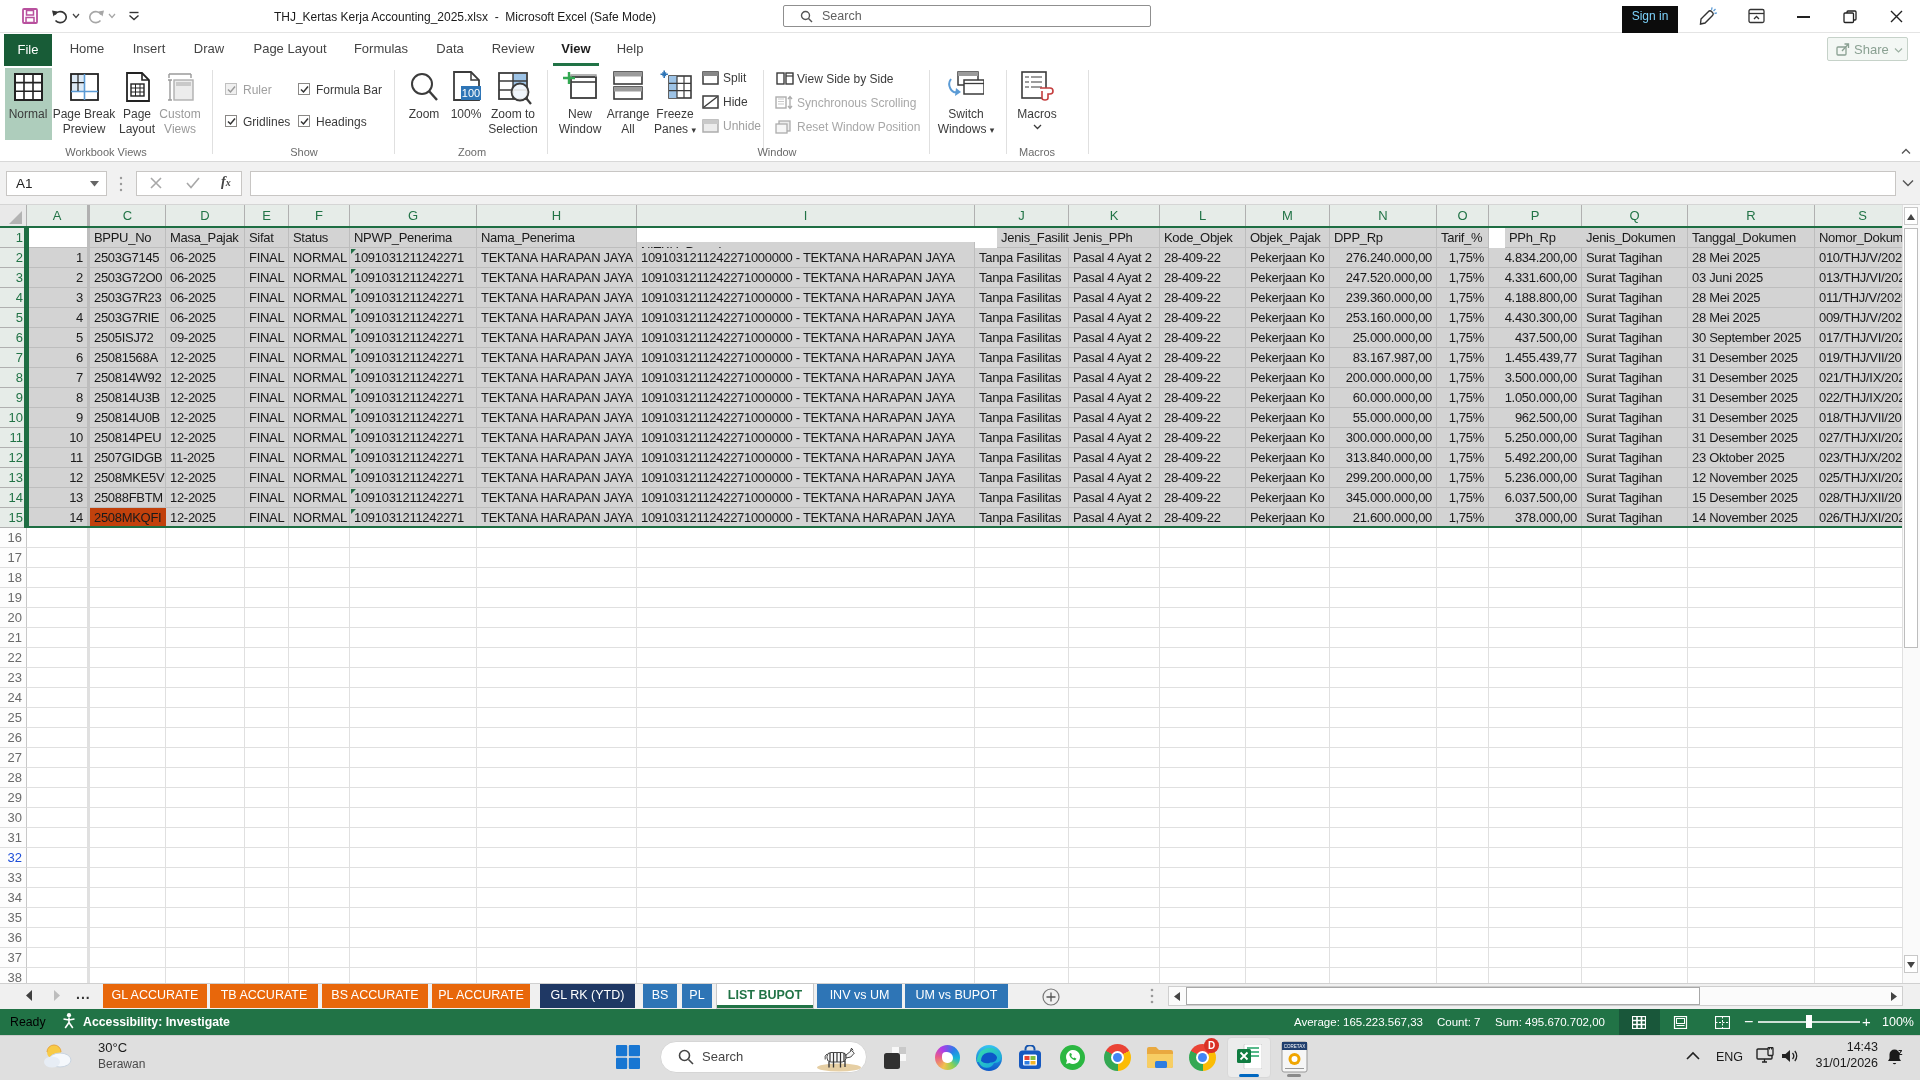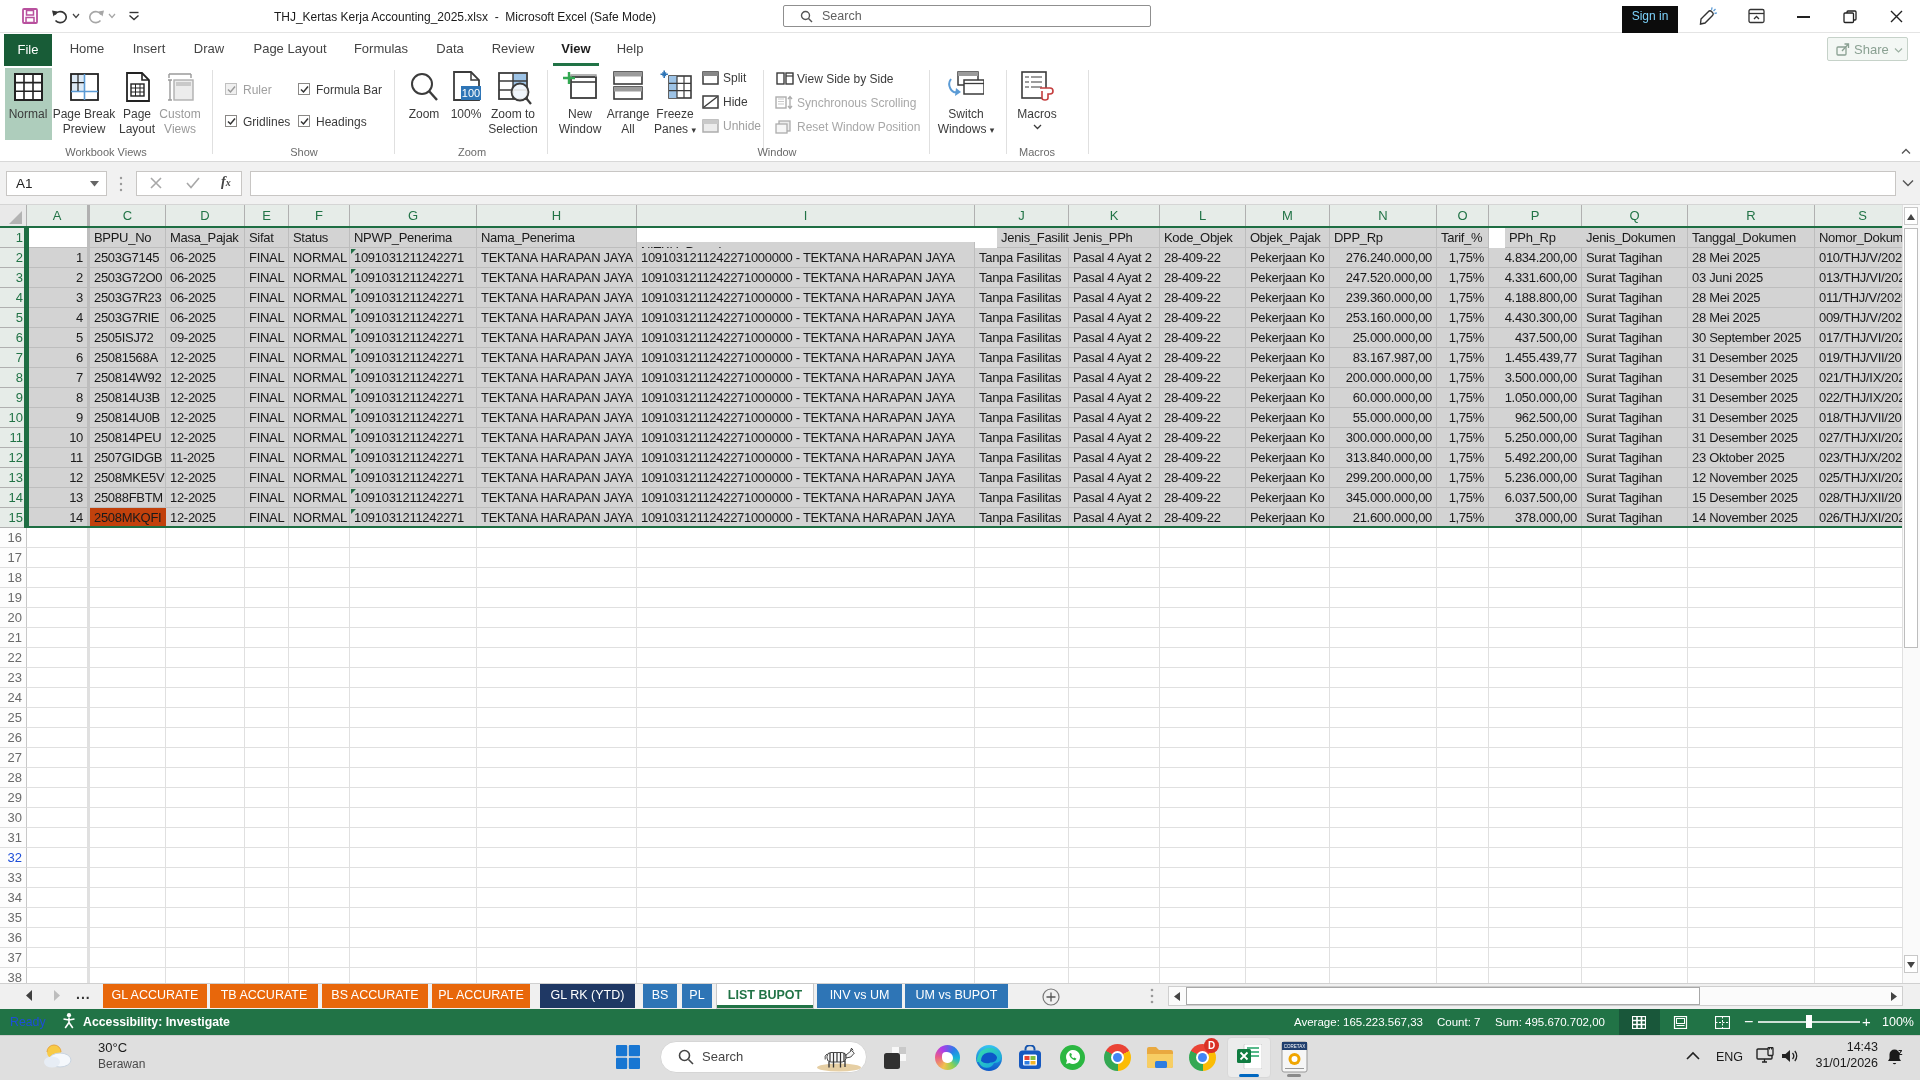--- a/index.html
+++ b/index.html
@@ -697,21 +697,21 @@
   </svg>
 <div style="position:absolute;left:1168px;top:986px;width:735px;height:20px;box-sizing:border-box;background:#fbfbfb;border:1px solid #cfcfcf;"></div>
 <svg style="position:absolute;left:1173px;top:991px;" width="8" height="11" viewBox="0 0 8 11">
     <polygon points="7,1 1,5.5 7,10" fill="#444"></polygon>
   </svg>
 <div style="position:absolute;left:1186px;top:987px;width:514px;height:18px;box-sizing:border-box;background:#fff;border:1px solid #a8a8a8;"></div>
 <svg style="position:absolute;left:1890px;top:991px;" width="8" height="11" viewBox="0 0 8 11">
     <polygon points="1,1 7,5.5 1,10" fill="#444"></polygon>
   </svg>
 <div style="position:absolute;left:0;top:1009px;width:1920px;height:26px;background:#217346;"></div>
-<div style="position:absolute;left:10px;top:1015px;font-size:12.3px;color:#1d4ed8;">Ready</div>
+<div style="position:absolute;left:10px;top:1015px;font-size:12.3px;color:#000000;">Ready</div>
 <svg style="position:absolute;left:60px;top:1012px;" width="18" height="18" viewBox="0 0 18 18">
     <circle cx="9" cy="3.2" r="2.1" fill="#fff"></circle>
     <path d="M9 5.5 v5 M3.5 7 L9 8 l5.5 -1 M9 10.5 l-3.8 5.5 M9 10.5 l3.8 5.5" stroke="#fff" stroke-width="1.6" fill="none"></path>
   </svg>
 <div style="position:absolute;left:83px;top:1015px;font-size:12.3px;color:#fff;font-weight:bold;">Accessibility: Investigate</div>
 <div style="position:absolute;left:1294px;top:1016px;font-size:11.5px;color:#fff;">Average: 165.223.567,33</div>
 <div style="position:absolute;left:1437px;top:1016px;font-size:11.5px;color:#fff;">Count: 7</div>
 <div style="position:absolute;left:1495px;top:1016px;font-size:11.5px;color:#fff;">Sum: 495.670.702,00</div>
 <div style="position:absolute;left:1619px;top:1009px;width:41px;height:26px;background:#19573a;"></div>
 <svg style="position:absolute;left:1632px;top:1016px;" width="14" height="13" viewBox="0 0 14 13">

